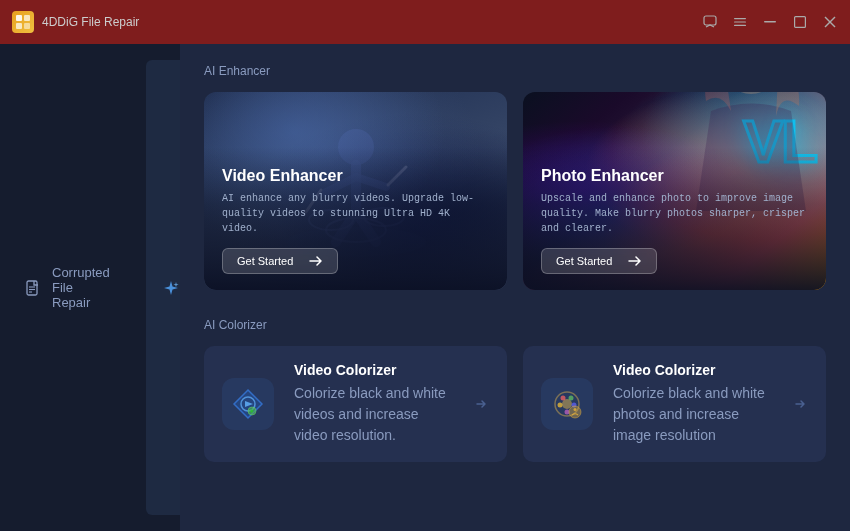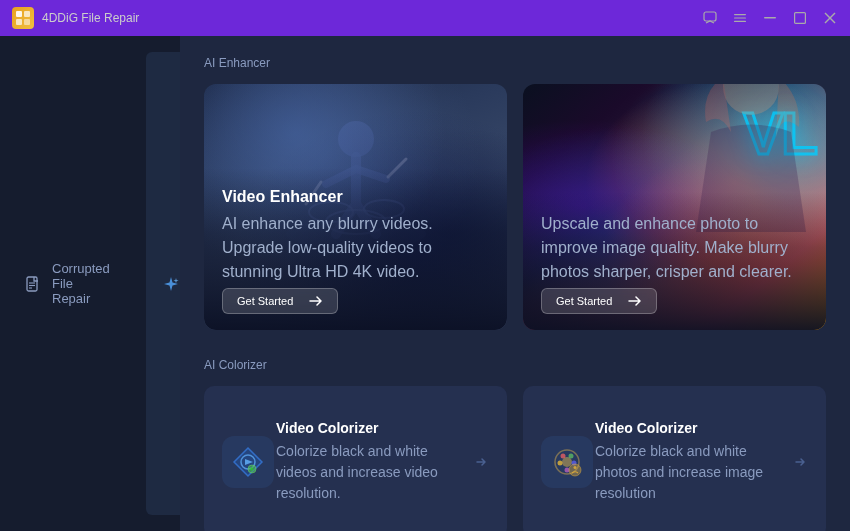--- a/index.html
+++ b/index.html
@@ -9,22 +9,22 @@
       background: #1a2035;
       font-family: 'Segoe UI', Arial, sans-serif;
       color: #fff;
       overflow: hidden;
       display: flex;
       flex-direction: column;
     }
 
     
     .titlebar {
-      height: 36px;
-      background: #6d28d9;
+      height: 44px;
+      background: #7f1d1d;
       display: flex;
       align-items: center;
       justify-content: space-between;
       padding: 7px 12px;
       flex-shrink: 0;
     }
     .titlebar-left {
       display: flex;
       align-items: center;
       gap: 8px;
@@ -125,21 +125,21 @@
       gap: 16px;
       margin-bottom: 28px;
     }
 
     
     .enhancer-card {
       flex: 1;
       border-radius: 12px;
       overflow: hidden;
       position: relative;
-      height: 246px;
+      height: 198px;
       cursor: pointer;
     }
     .enhancer-card .card-bg {
       width: 100%;
       height: 100%;
       position: absolute;
       top: 0; left: 0;
     }
     .card-bg-video {
       background: linear-gradient(160deg, #1a2540 0%, #2a3a5c 30%, #3a4a6a 60%, #4a5a7a 100%);
@@ -171,24 +171,25 @@
       background: linear-gradient(to top, rgba(10,15,35,0.95) 0%, rgba(10,15,35,0.5) 60%, transparent 100%);
       padding: 20px 18px 16px;
     }
     .card-title {
       font-size: 16px;
       font-weight: 600;
       color: #fff;
       margin-bottom: 6px;
     }
     .card-desc {
-      font-size: 16px;
+      font-size: 10px;
       color: #a0b0cc;
       line-height: 1.5;
-      margin-bottom: 4px;
+      margin-bottom: 12px;
+      font-family: Liberation Mono, monospace;
     }
     .get-started-btn {
       display: inline-flex;
       align-items: center;
       gap: 16px;
       background: rgba(255,255,255,0.15);
       border: 1px solid rgba(255,255,255,0.25);
       border-radius: 6px;
       padding: 6px 14px;
       font-size: 11px;
@@ -199,24 +200,24 @@
 
     
     .colorizer-row {
       display: flex;
       gap: 16px;
     }
     .colorizer-card {
       flex: 1;
       background: #253050;
       border-radius: 10px;
-      padding: 34px 18px;
-      display: flex;
-      align-items: center;
-      gap: 2px;
+      padding: 16px 18px;
+      display: flex;
+      align-items: center;
+      gap: 20px;
       cursor: pointer;
       transition: background 0.2s;
     }
     .colorizer-icon-box {
       width: 52px;
       height: 52px;
       border-radius: 12px;
       background: rgba(40,60,100,0.8);
       display: flex;
       align-items: center;
@@ -386,20 +387,21 @@
             <svg style="position:absolute;bottom:40%;right:5%;opacity:0.4;width:120px;height:180px;" viewBox="0 0 120 180" fill="none">
               <circle cx="60" cy="35" r="28" fill="rgba(200,150,120,0.8)"></circle>
               <path d="M20 80 Q60 65 100 80 L115 180 L5 180 Z" fill="rgba(60,30,80,0.7)"></path>
 
               <path d="M32 25 Q10 40 15 70 Q30 60 40 80" fill="rgba(255,100,80,0.5)"></path>
               <path d="M88 25 Q110 45 108 75 Q90 60 85 85" fill="rgba(255,120,60,0.5)"></path>
             </svg>
           </div>
         </div>
         <div class="card-overlay">
+          <div class="card-title">Photo Enhancer</div>
           <div class="card-desc">Upscale and enhance photo to improve image quality. Make blurry photos sharper, crisper and clearer.</div>
           <button class="get-started-btn">
             <span>Get Started</span>
             <svg width="14" height="10" viewBox="0 0 14 10" fill="none">
               <path d="M1 5 L12 5 M8 1 L12 5 L8 9" stroke="white" stroke-width="1.5" stroke-linecap="round" stroke-linejoin="round"></path>
             </svg>
           </button>
         </div>
       </div>
     </div>

